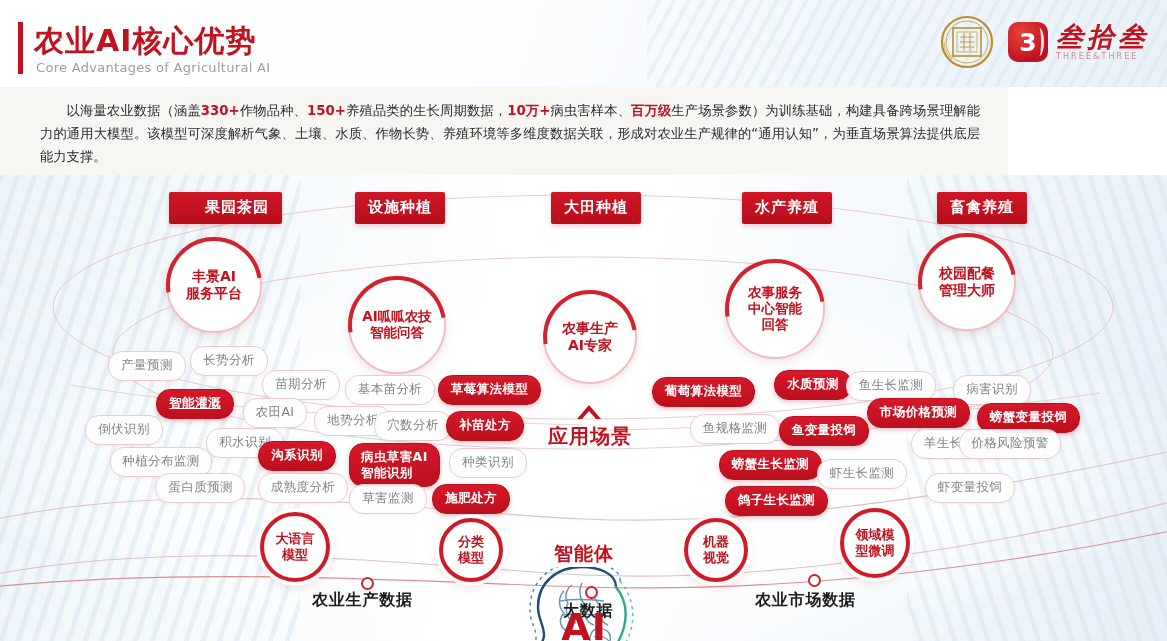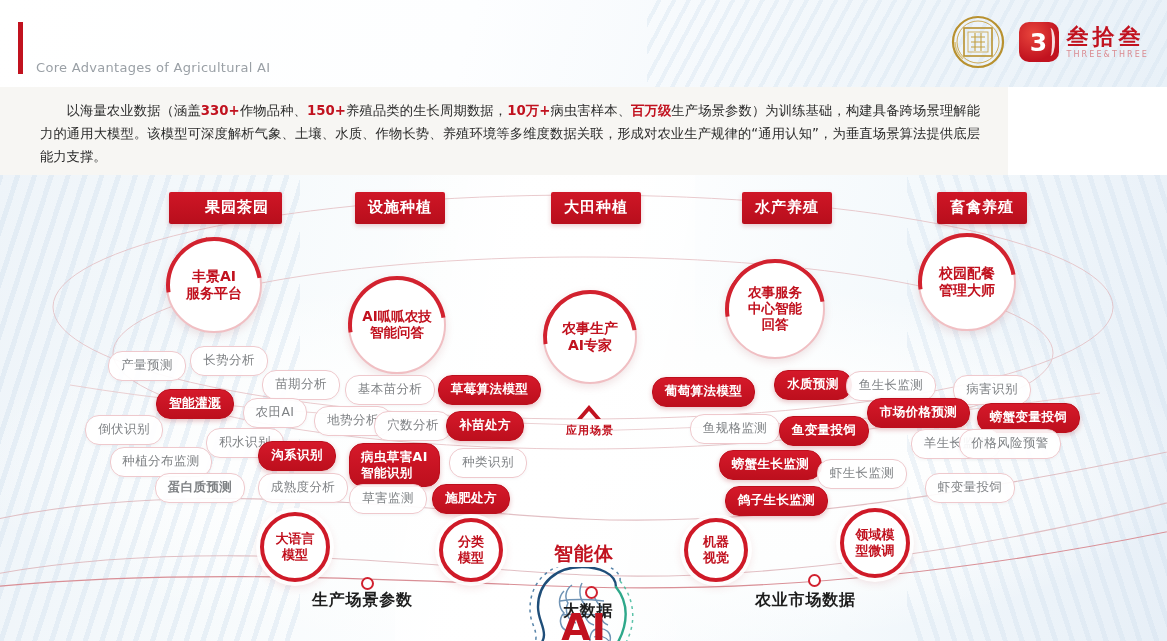--- a/index.html
+++ b/index.html
@@ -39,21 +39,21 @@
     background:radial-gradient(circle at 35% 30%,#e8453c,#c1121f 70%);
     color:#fff;font-weight:bold;font-size:25px;
     display:flex;align-items:center;justify-content:center;
     position:relative;
   }
   .logo-three-mark::after{
     content:"";position:absolute;right:4px;top:6px;width:5px;height:28px;
     border-right:3px solid rgba(255,255,255,.85);border-radius:0 60% 60% 0/0 50% 50% 0;
   }
   .logo-three-txt{line-height:1;}
-  .logo-cn{font-size:22px;font-weight:bold;color:#c1121f;letter-spacing:4px;}
+  .logo-cn{font-size:27px;font-weight:bold;color:#c1121f;letter-spacing:4px;font-style:italic;}
   .logo-en{font-size:8px;color:#d98a90;letter-spacing:2.1px;margin-top:3px;}
 
   
   .desc{
     position:absolute;left:0;top:87px;width:1008px;height:88px;
     background:#f7f6f3;
     box-sizing:border-box;padding:12px 28px 0 40px;
   }
   .desc p{
     margin:0;font-size:13.3px;line-height:23px;color:#2b2b2b;text-align:justify;
@@ -137,21 +137,21 @@
   .brain-ai{
     position:absolute;left:0;top:38px;width:128px;text-align:center;
     font-size:38px;font-weight:bold;color:#c1121f;letter-spacing:1px;
     z-index:3;
   }
 
   
   .scene-arrow{position:absolute;left:575px;top:228px;width:28px;height:18px;}
   .scene-label{
     position:absolute;left:540px;top:248px;width:100px;text-align:center;
-    font-size:11px;font-weight:bold;color:#c1121f;letter-spacing:1px;
+    font-size:20px;font-weight:bold;color:#c1121f;letter-spacing:1px;
   }
 
   
   .mring{
     position:absolute;border-radius:50%;background:#fff;
     border:4px solid #cf1a28;
     display:flex;align-items:center;justify-content:center;text-align:center;
     color:#c1121f;font-weight:bold;font-size:13px;line-height:1.2;
     box-shadow:0 0 0 4px rgba(255,255,255,.9),0 3px 11px rgba(180,40,50,.22);
   }
@@ -167,20 +167,21 @@
   }
 </style>
 </head>
 <body>
 
 <div id="stage">
 
   <div class="header">
     <div class="header-stripes"></div>
     <div class="title-bar"></div>
+    <div class="title-main">农业AI核心优势</div>
     <div class="title-sub">Core Advantages of Agricultural AI</div>
 
     <div class="logos">
       <div class="logo-emblem">
         <svg width="54" height="54" viewBox="0 0 54 54">
           <circle cx="27" cy="27" r="25" fill="none" stroke="#b8912f" stroke-width="2.2"></circle>
           <circle cx="27" cy="27" r="21" fill="none" stroke="#cdaa55" stroke-width="1"></circle>
           <rect x="13" y="13" width="28" height="28" fill="none" stroke="#b8912f" stroke-width="1.6"></rect>
           <rect x="17" y="17" width="20" height="20" fill="none" stroke="#cdaa55" stroke-width=".9"></rect>
           <path d="M20 22h14M20 27h14M20 32h14M24 18v18M30 18v18" stroke="#c4a041" stroke-width="1.1" fill="none"></path>
@@ -263,21 +264,21 @@
         <div class="tag light" style="left: 243px; top: 223px; min-width: 64px; text-align: center;">农田AI</div>
         <div class="tag light" style="left: 314px; top: 231px; min-width: 78px; text-align: center;">地势分析</div>
         <div class="tag light" style="left: 374px; top: 236px; min-width: 78px; text-align: center;">穴数分析</div>
         <div class="tag solid" style="left: 446px; top: 236px; min-width: 78px; text-align: center;">补苗处方</div>
         <div class="tag light" style="left: 85px; top: 240px; min-width: 78px; text-align: center;">倒伏识别</div>
         <div class="tag light" style="left: 206px; top: 253px; min-width: 78px; text-align: center;">积水识别</div>
         <div class="tag solid" style="left: 258px; top: 266px; min-width: 78px; text-align: center;">沟系识别</div>
         <div class="tag solid two" style="left: 349px; top: 268px; min-width: 84px; text-align: left;">病虫草害AI<br>智能识别</div>
         <div class="tag light" style="left: 449px; top: 273px; min-width: 78px; text-align: center;">种类识别</div>
         <div class="tag light" style="left: 110px; top: 272px; min-width: 102px; text-align: center;">种植分布监测</div>
-        <div class="tag light" style="left: 155px; top: 298px; min-width: 90px; text-align: center; font-weight: bold;">蛋白质预测</div>
+        <div class="tag light" style="left: 155px; top: 298px; min-width: 90px; text-align: right;">蛋白质预测</div>
         <div class="tag light" style="left: 258px; top: 298px; min-width: 90px; text-align: center;">成熟度分析</div>
         <div class="tag light" style="left: 349px; top: 309px; min-width: 78px; text-align: center;">草害监测</div>
         <div class="tag solid" style="left: 432px; top: 309px; min-width: 78px; text-align: center;">施肥处方</div>
         <div class="tag solid" style="left: 652px; top: 202px; min-width: 103px; text-align: center;">葡萄算法模型</div>
         <div class="tag solid" style="left: 774px; top: 195px; min-width: 78px; text-align: center;">水质预测</div>
         <div class="tag light" style="left: 846px; top: 196px; min-width: 90px; text-align: center;">鱼生长监测</div>
         <div class="tag light" style="left: 953px; top: 200px; min-width: 78px; text-align: center;">病害识别</div>
         <div class="tag solid" style="left: 867px; top: 223px; min-width: 103px; text-align: center;">市场价格预测</div>
         <div class="tag solid" style="left: 977px; top: 228px; min-width: 103px; text-align: center;">螃蟹变量投饲</div>
         <div class="tag light" style="left: 690px; top: 239px; min-width: 90px; text-align: center;">鱼规格监测</div>
@@ -323,20 +324,20 @@
         </div>
         <div class="mring" style="left: 684px; top: 343px; width: 56px; height: 56px;">
           <span>机器<br>视觉</span>
         </div>
         <div class="mring" style="left: 840px; top: 333px; width: 62px; height: 62px;">
           <span>领域模<br>型微调</span>
         </div>
       </div>
     <div id="dlabel-layer">
         <div class="dnode" style="left: 361px; top: 402px;"></div>
-        <div class="dlabel" style="left: 312px; top: 415px;">生产场景参数</div>
+        <div class="dlabel" style="left: 312px; top: 415px;">农业生产数据</div>
         <div class="dnode" style="left: 585px; top: 411px;"></div>
         <div class="dlabel" style="left: 563px; top: 426px;">大数据</div>
         <div class="dnode" style="left: 808px; top: 399px;"></div>
         <div class="dlabel" style="left: 755px; top: 415px;">农业市场数据</div>
       </div>
   </div>
 </div>
 
 </body></html>

